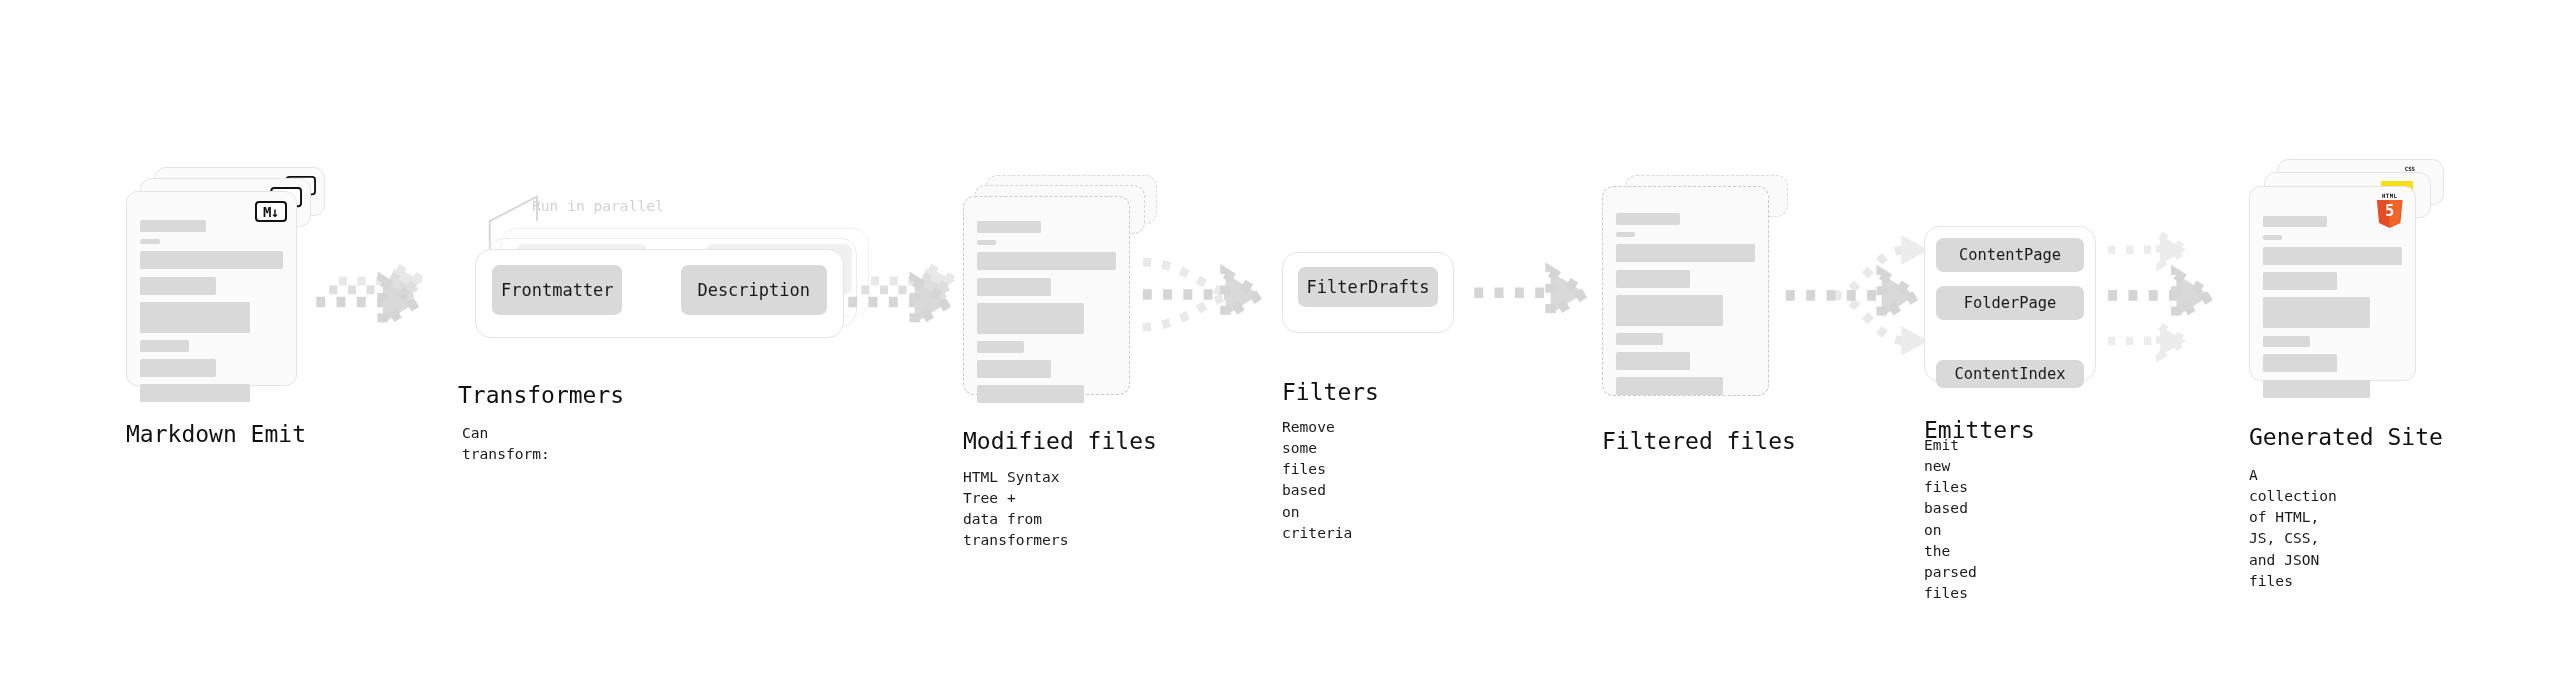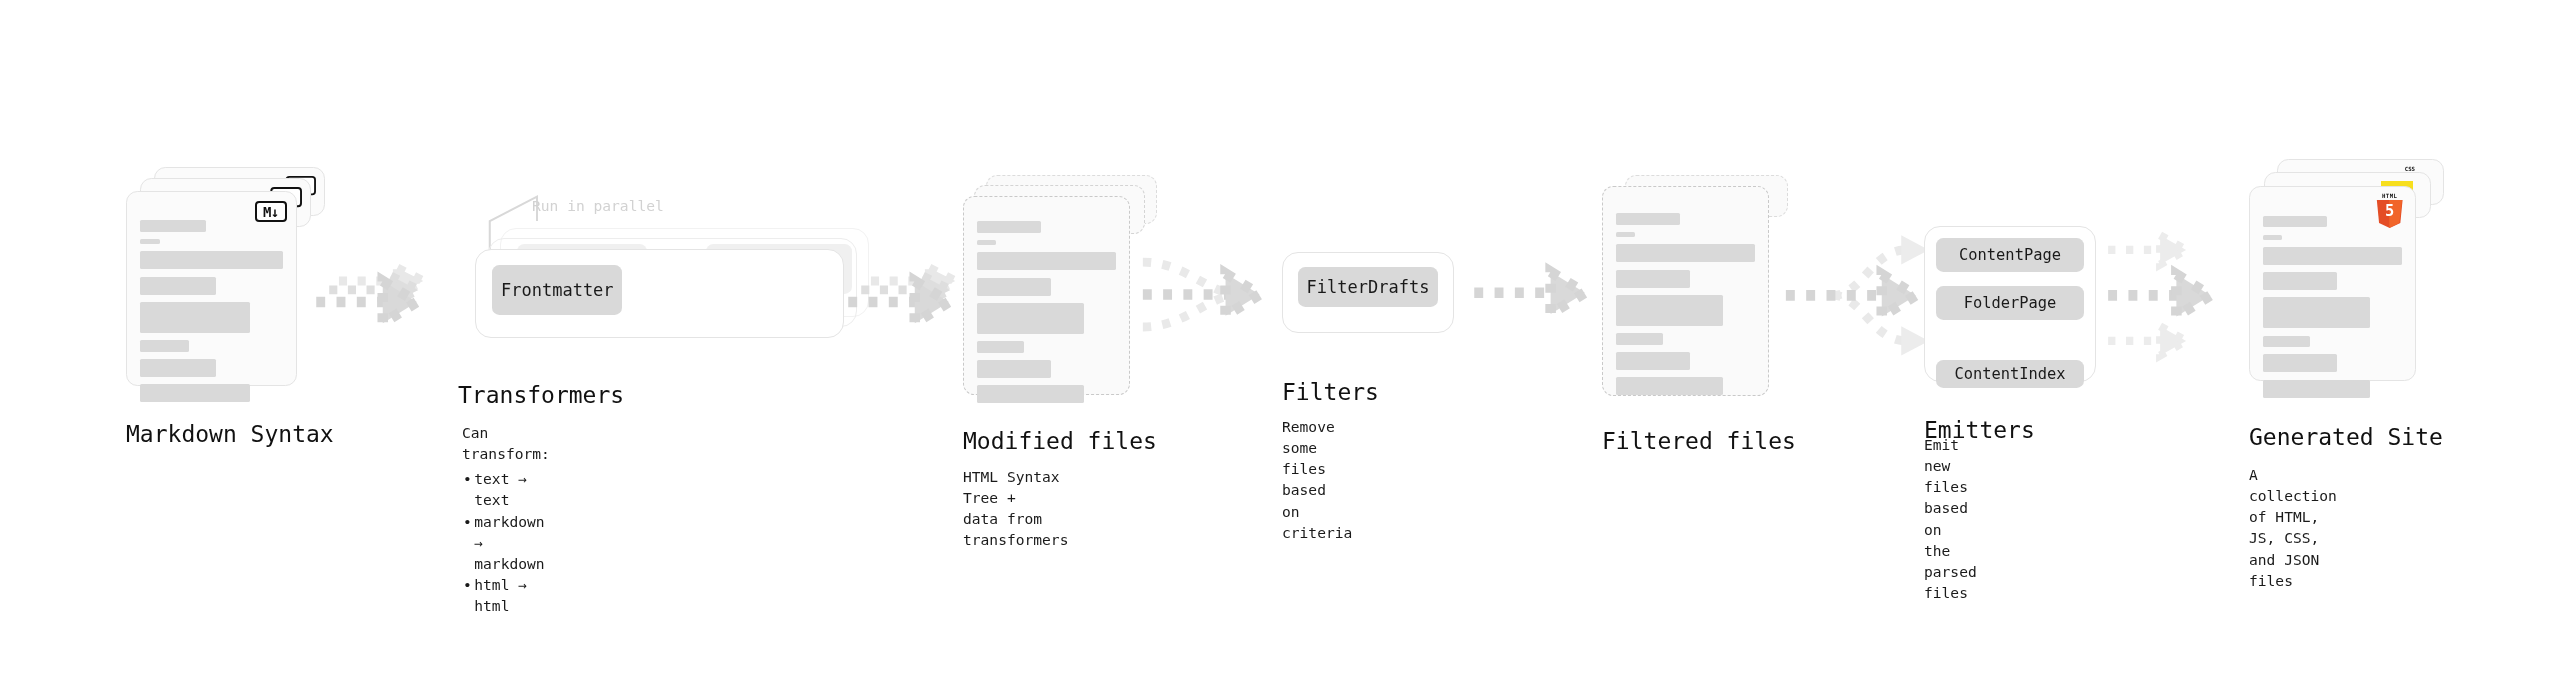--- a/index.html
+++ b/index.html
@@ -176,21 +176,21 @@
           <div class="bar" style="width:14%;  height:4.9px;"></div>
           <div class="bar" style="width:100%; height:18px; margin-top:4.1px;"></div>
           <div class="bar" style="width:53%;  height:18px;"></div>
           <div class="bar" style="width:77%;  height:31px;"></div>
           <div class="bar" style="width:34%;  height:11.4px;"></div>
           <div class="bar" style="width:53%;  height:18px;"></div>
           <div class="bar" style="width:77%;  height:18px;"></div>
         </div>
       </div>
     </div>
-    <div class="title" style="left:126px; top:421px;">Markdown Syntax</div>
+    <div class="title" style="left:126px; top:421px;">Markdown Emit</div>
   </div>
 
   <svg style="left:313px; top:268px;" width="146" height="73" viewBox="0 0 180 90">
     <g stroke="#e8e8e8" stroke-width="11" stroke-dasharray="10 13" fill="#e8e8e8">
       <line x1="32" y1="16" x2="112" y2="16"></line>
       <polygon points="104,0 136,16 104,32"></polygon>
     </g>
     <g stroke="#dedede" stroke-width="11" stroke-dasharray="10 13" fill="#dedede">
       <line x1="20" y1="27" x2="104" y2="27"></line>
       <polygon points="96,10 130,27 96,44"></polygon>
@@ -229,30 +229,28 @@
       <g stroke="#cfcfcf" stroke-width="2.5" fill="#cfcfcf">
         <line x1="38" y1="36" x2="83" y2="36"></line>
           <polygon points="80,30 94,36 80,42"></polygon>
       </g>
     </svg>
 
     <div class="group-box" style="left:475px; top:249px; width:369px; height:89px;">
       <div class="pill" style="left:16.3px; top:14.6px; width:130px; height:50px;">
         <span>Frontmatter</span>
       </div>
+      <div class="pill" style="right:16.3px; top:14.6px; width:146px; height:50px;">
+        <span>Description</span>
+      </div>
     </div>
 
     <div class="title" style="left:458px; top:382px;">Transformers</div>
     <div class="bullets" style="left:458px; top:418px;">
       <p class="lead">Can transform:</p>
-      <ul>
-        <li>text → text</li>
-        <li>markdown → markdown</li>
-        <li>html → html</li>
-      </ul>
     </div>
   </div>
 
   <svg style="left:845px; top:268px;" width="146" height="73" viewBox="0 0 180 90">
     <g stroke="#e8e8e8" stroke-width="11" stroke-dasharray="10 13" fill="#e8e8e8">
       <line x1="32" y1="16" x2="112" y2="16"></line>
       <polygon points="104,0 136,16 104,32"></polygon>
     </g>
     <g stroke="#dedede" stroke-width="11" stroke-dasharray="10 13" fill="#dedede">
       <line x1="20" y1="27" x2="104" y2="27"></line>

